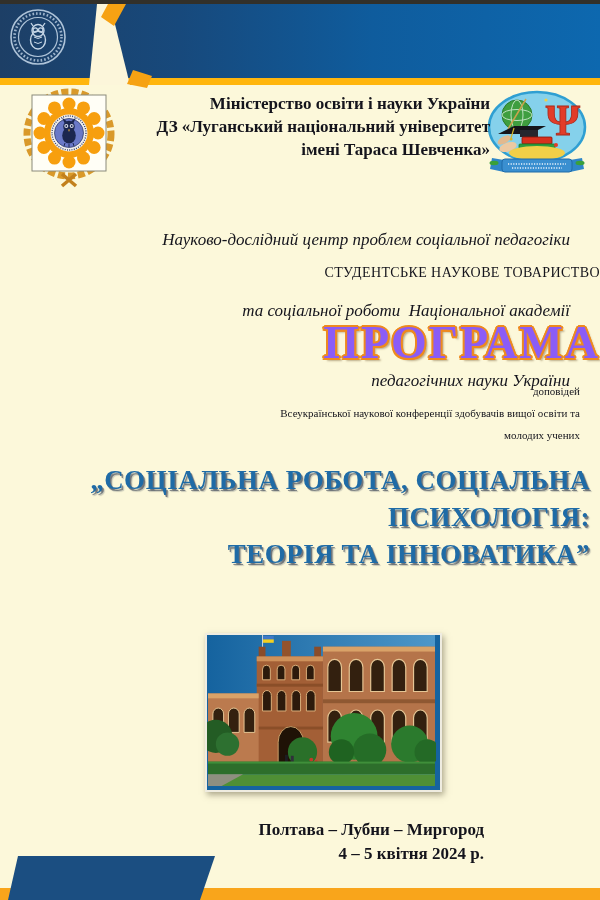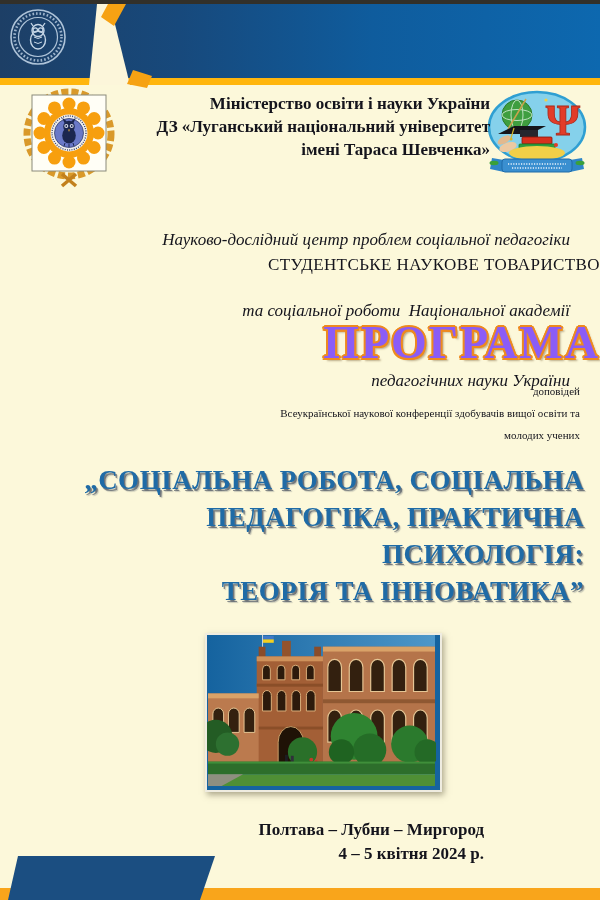--- a/index.html
+++ b/index.html
@@ -16,33 +16,33 @@
   .banner-stripe{position:absolute;left:0;top:78px;width:600px;height:7px;background:#ffb60d;}
   .banner-deco{position:absolute;left:0;top:0;width:600px;height:92px;}
   .seal{position:absolute;left:8px;top:7px;width:60px;height:60px;}
   
   .emblem-left{position:absolute;left:20px;top:88px;width:98px;height:100px;}
   .emblem-right{position:absolute;left:484px;top:90px;width:106px;height:92px;}
   
   .txt{position:absolute;text-align:right;}
   .ministry{left:110px;top:92px;width:380px;font-size:17px;font-weight:bold;line-height:23px;}
   .center-block{left:30px;top:181px;width:540px;font-size:17px;font-weight:normal;font-style:italic;line-height:23.5px;white-space:pre-wrap;}
-  .society{left:0;top:255px;width:600px;font-size:17px;letter-spacing:.4px;}
+  .society{left:0;top:265px;width:600px;font-size:14px;letter-spacing:.4px;}
   .program-title{
     left:0;top:316px;width:600px;font-size:46px;font-weight:bold;letter-spacing:2px;
     color:#8b5cf6;
     text-shadow:
       -2px 0 0 #ee8a1f, 2px 0 0 #ee8a1f, 0 -2px 0 #ee8a1f, 0 2px 0 #ee8a1f,
       -1.5px -1.5px 0 #ee8a1f, 1.5px -1.5px 0 #ee8a1f,
       -1.5px 1.5px 0 #ee8a1f, 1.5px 1.5px 0 #ee8a1f,
       3px 3px 2px rgba(110,85,40,.45);
   }
   .subtitle{left:20px;top:380px;width:560px;font-size:11px;line-height:22px;}
   .conf-title{
-    left:4px;top:462px;width:580px;font-size:27px;font-weight:bold;line-height:37px;
+    left:10px;top:462px;width:580px;font-size:27px;font-weight:bold;line-height:37px;
     color:#1f6ba6;letter-spacing:.5px;
     text-shadow:1.5px 1.5px 0 rgba(24,36,62,.5),2.5px 2.5px 1px rgba(24,36,62,.22);
   }
   .footer-text{left:0;top:818px;width:484px;font-size:17px;font-weight:bold;line-height:24px;}
   
   .photo-frame{
     position:absolute;left:205px;top:633px;width:233px;height:155px;
     border:2px solid #efece0;box-shadow:2px 3px 6px rgba(95,90,65,.5);
     background:#15639f;
   }
@@ -162,21 +162,20 @@
   <div class="txt program-title">ПРОГРАМА</div>
 
   <div class="txt subtitle">
     <div>доповідей</div>
     <div>Всеукраїнської наукової конференції здобувачів вищої освіти та</div>
     <div>молодих учених</div>
   </div>
 
   <div class="txt conf-title">
     <div>„СОЦІАЛЬНА РОБОТА, СОЦІАЛЬНА</div>
-    <div>ПЕДАГОГІКА, ПРАКТИЧНА</div>
     <div>ПСИХОЛОГІЯ:</div>
     <div>ТЕОРІЯ ТА ІННОВАТИКА”</div>
   </div>
 
   <div class="photo-frame">
     <svg width="229" height="151" viewBox="0 0 233 155">
       <defs>
         <linearGradient id="sky" x1="0" y1="0" x2="1" y2="0">
           <stop offset="0" stop-color="#15639f"></stop>
             <stop offset="1" stop-color="#4e97c9"></stop>

